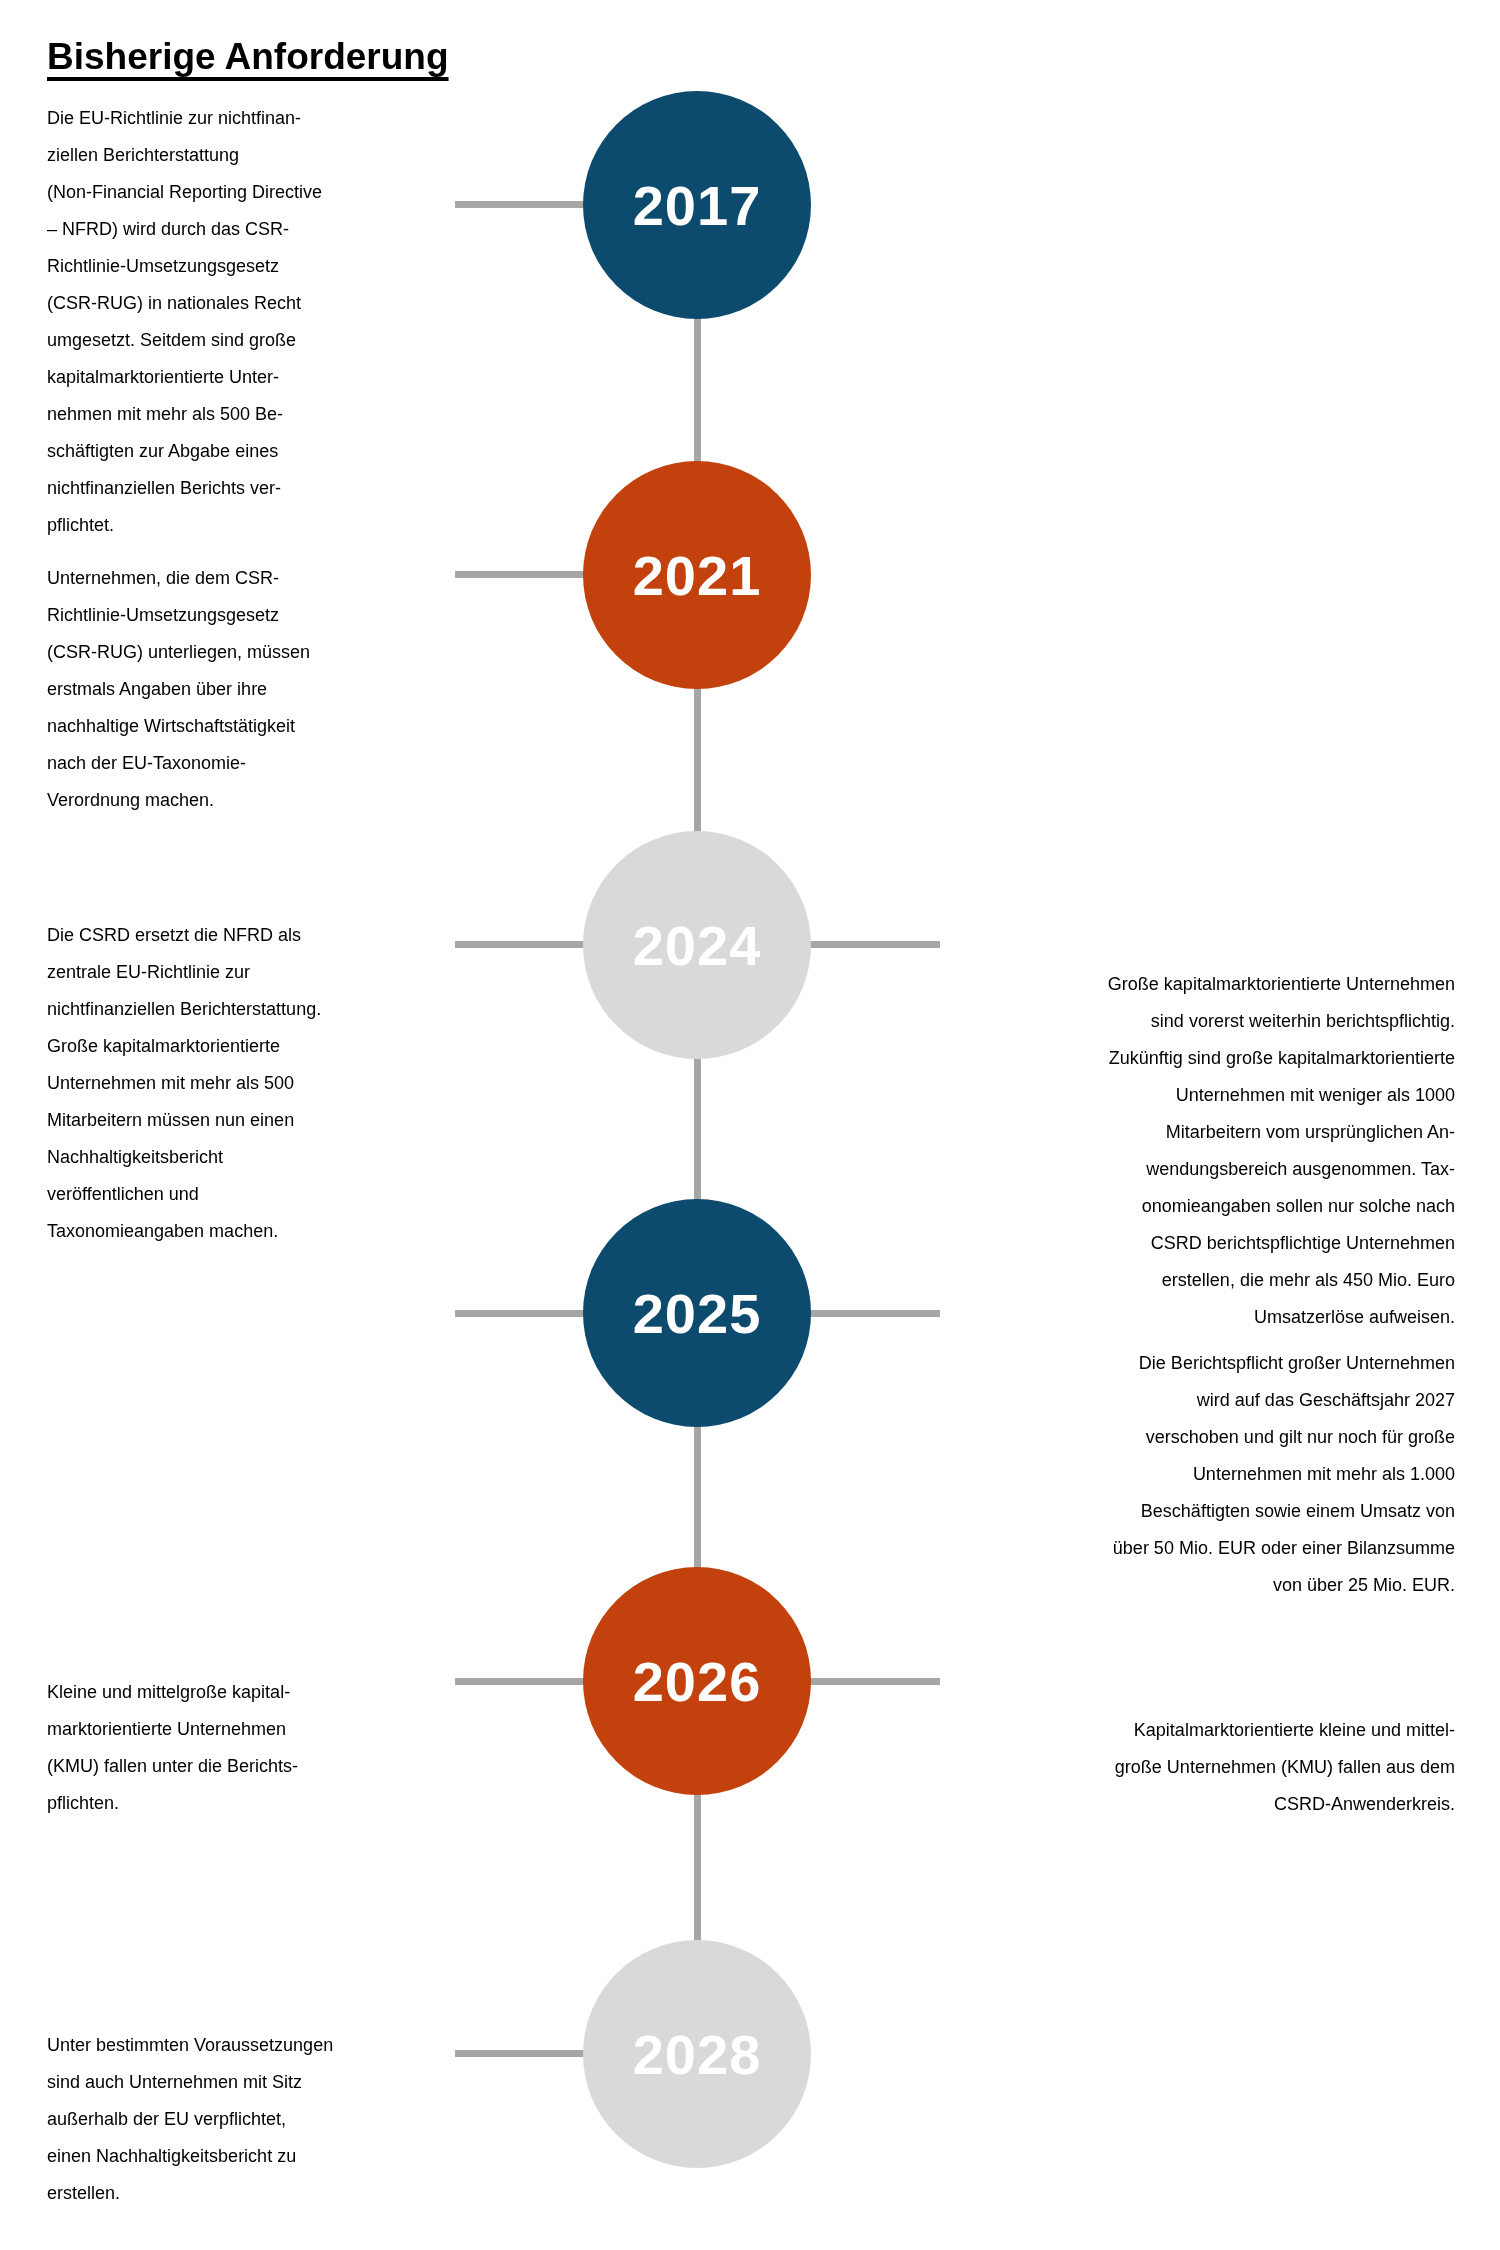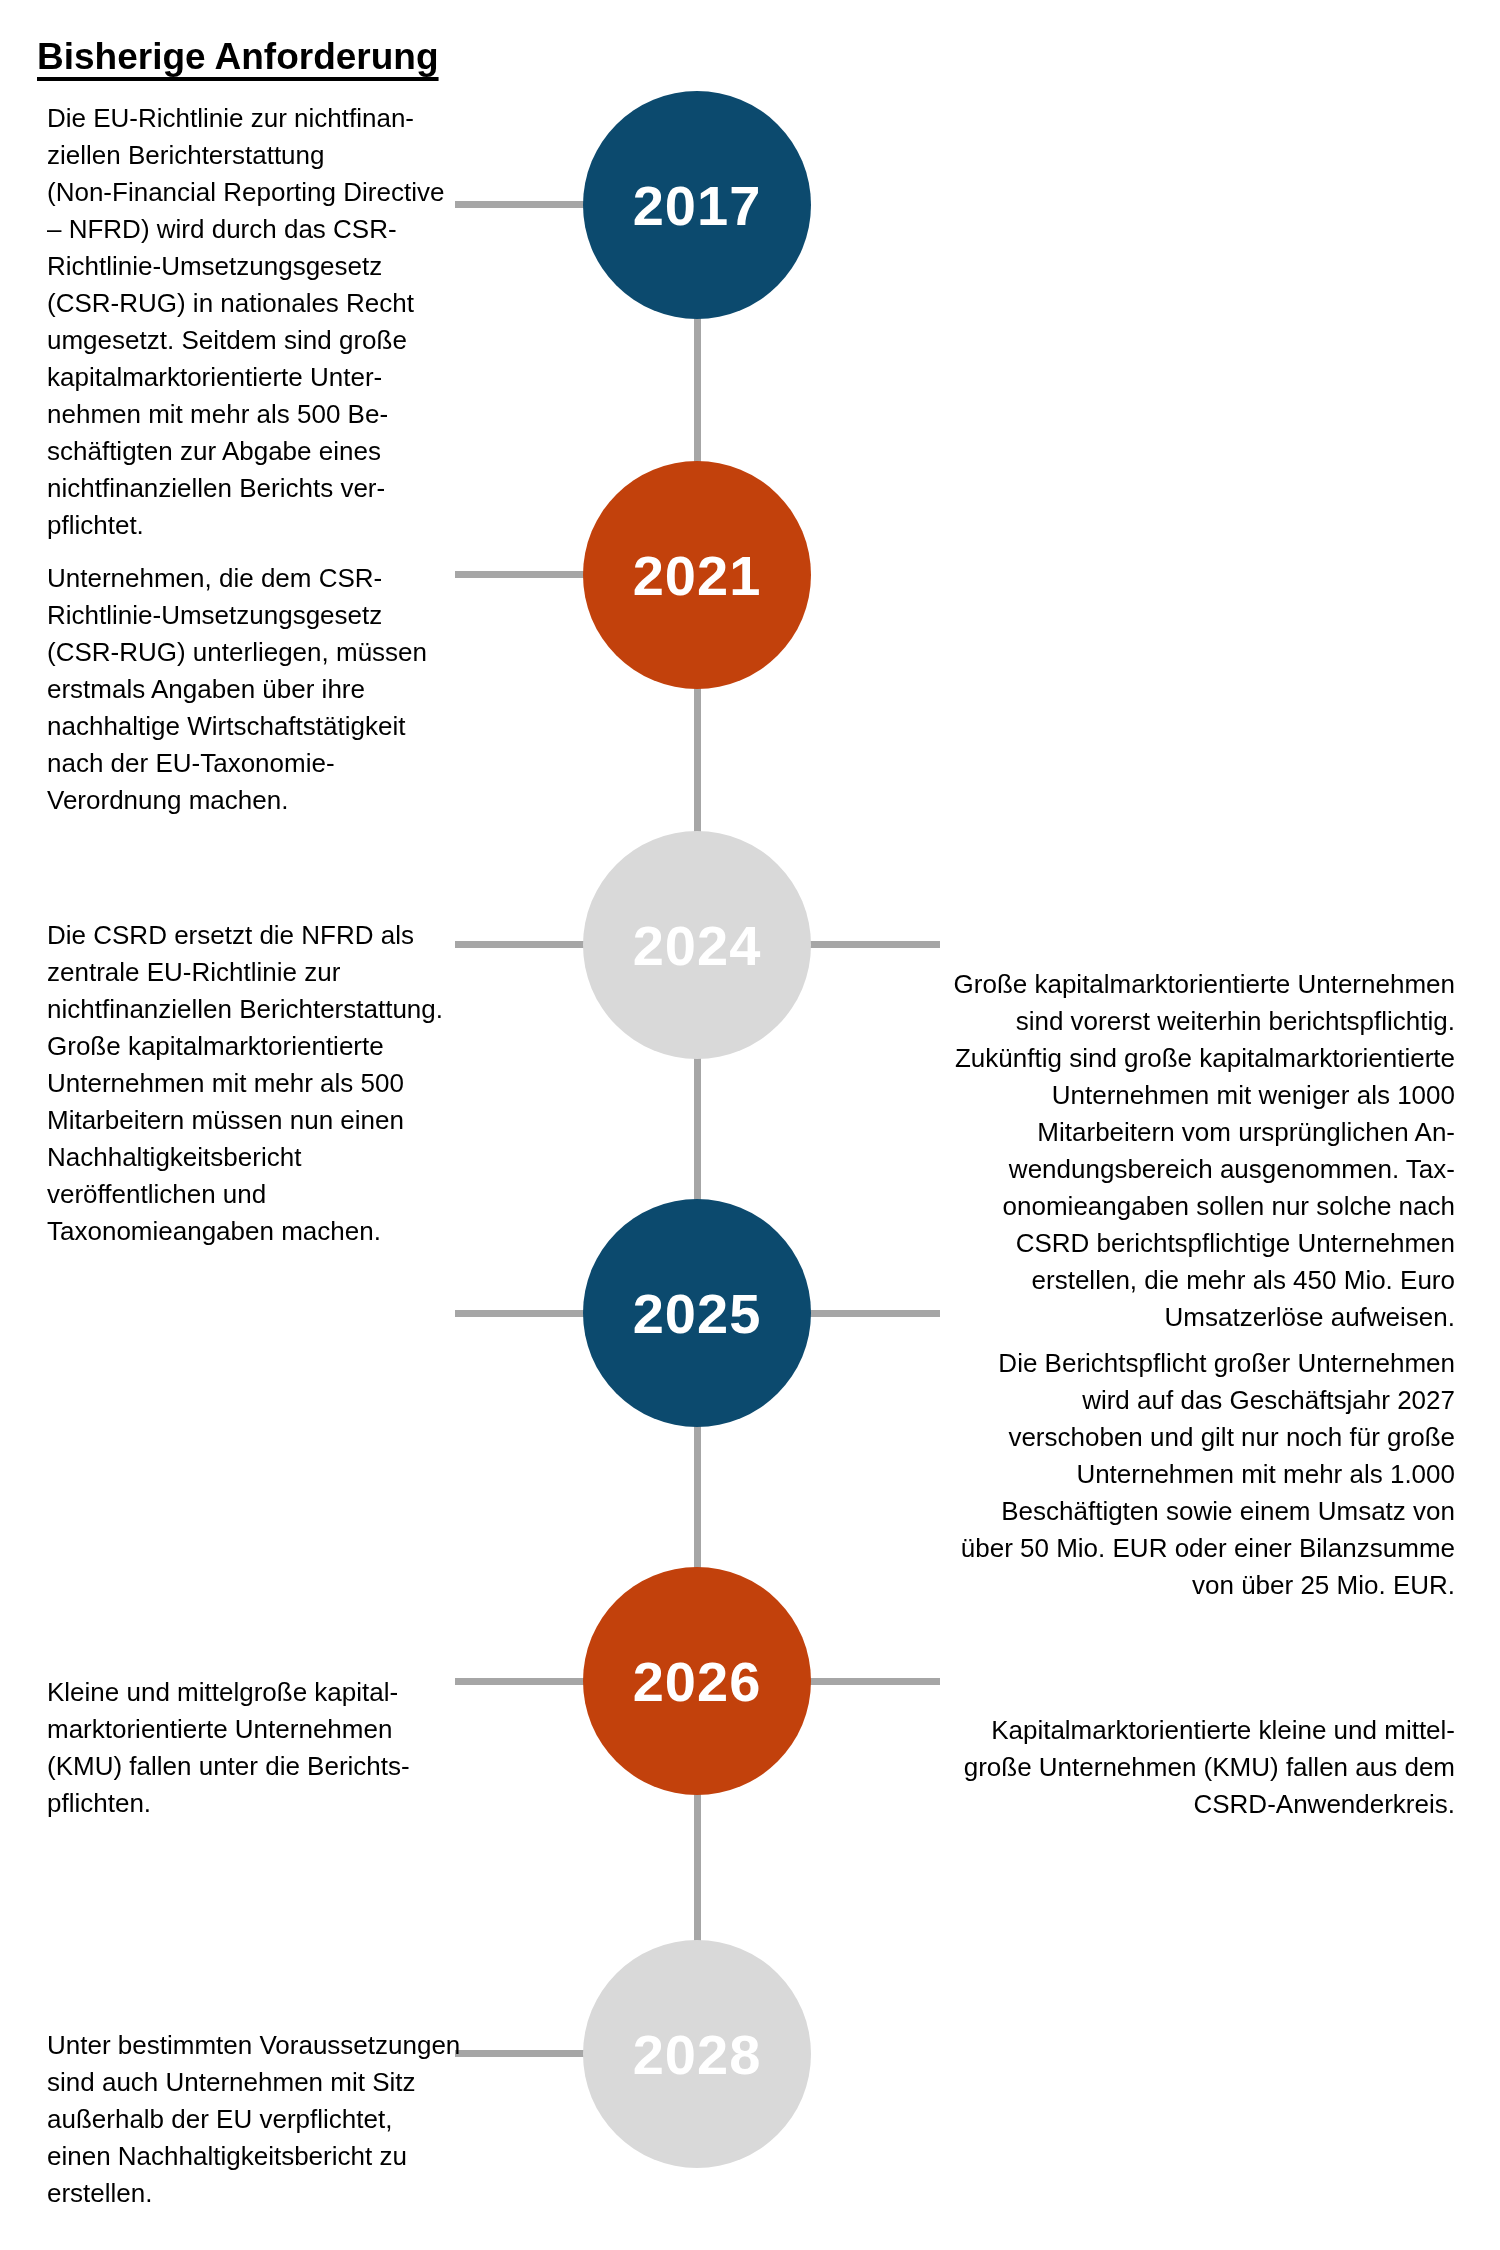--- a/index.html
+++ b/index.html
@@ -7,21 +7,21 @@
     position:relative;
     width:1500px;
     height:2250px;
     background:#ffffff;
     font-family:"Liberation Sans", sans-serif;
     color:#000000;
     overflow:hidden;
   }
   .heading-left{
     position:absolute;
-    left:37px; top:36px;
+    left:47px; top:36px;
     font-size:37px;
     font-weight:bold;
     text-decoration:underline;
     text-decoration-thickness:4px;
     text-underline-offset:8px;
     white-space:nowrap;
   }
   .heading-right{
     position:absolute;
     right:45px; top:28px;
@@ -63,21 +63,21 @@
   .circle.blue{ background:#c2410c;align-items:center; }
   .circle.gray{ background:#d9d9d9; }
   .year{
     color:#ffffff;
     font-size:56px;
     font-weight:bold;
     letter-spacing:1px;
   }
   .para{
     position:absolute;
-    font-size:26px;
+    font-size:18px;
     line-height:37px;
     white-space:pre-line;
   }
   .para.left-col{
     left:47px;
     width:440px;
     text-align:left;
   }
   .para.right-col{
     right:45px;

